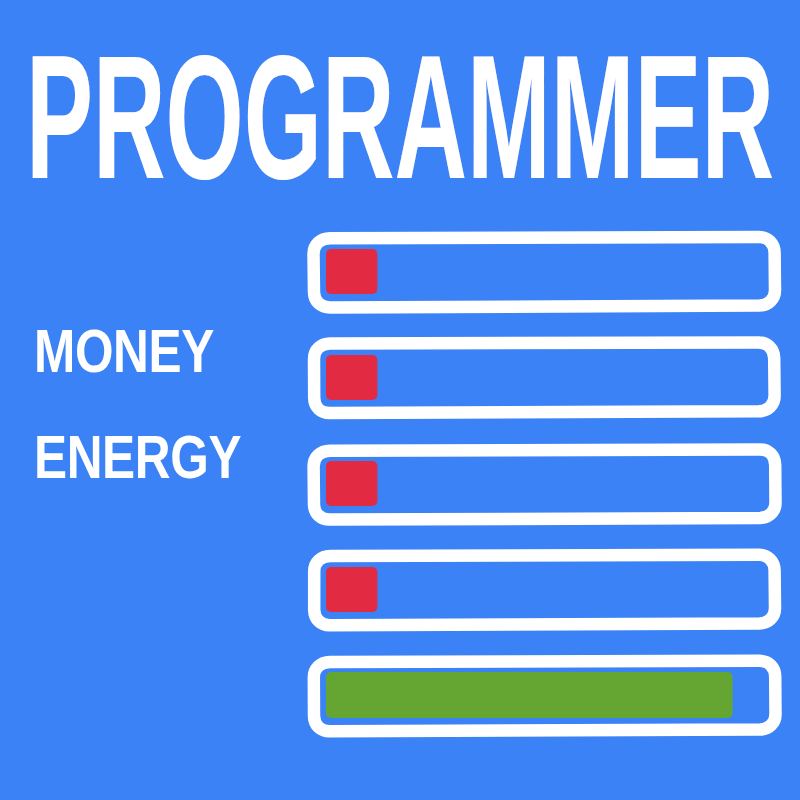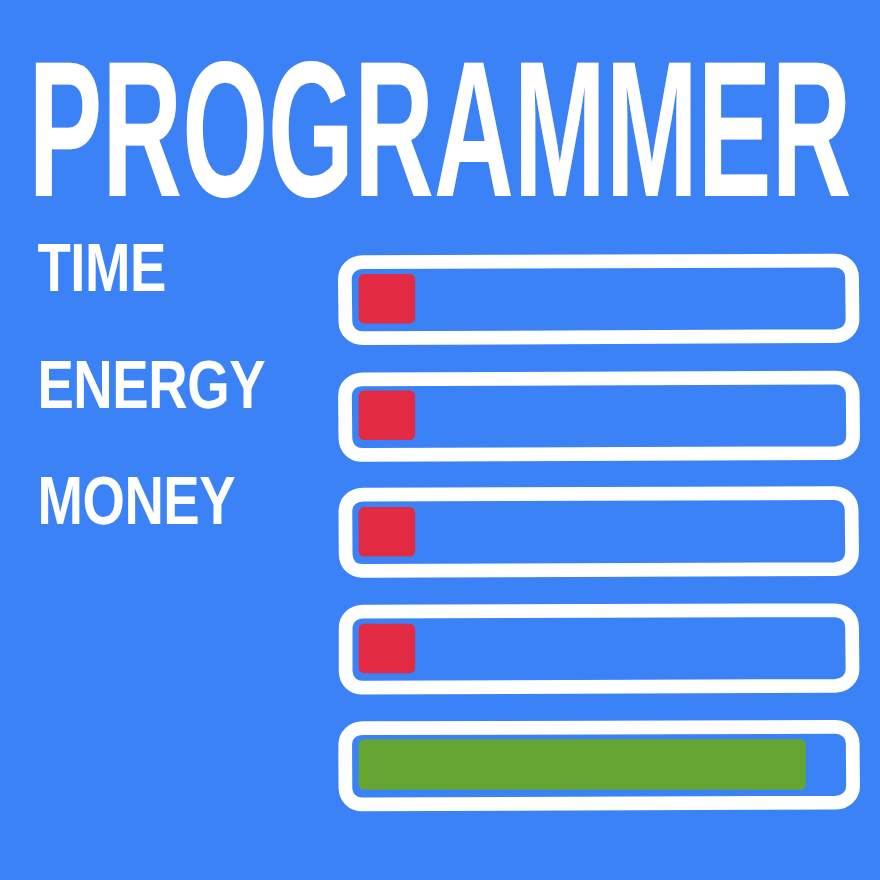--- a/index.html
+++ b/index.html
@@ -116,54 +116,51 @@
       </defs>
       <g filter="url(#grunge)">
         <text class="title-text" x="0" y="130" font-size="176" textLength="748" lengthAdjust="spacingAndGlyphs">PROGRAMMER</text>
       </g>
     </svg>
   </div>
 
   <div class="rows">
 
     <div class="row">
-      <div class="row-label">
-        <span>TIME</span>
-      </div>
       <div class="bar-wrap">
         <svg class="bar-svg" viewBox="0 0 478 86" preserveAspectRatio="none">
           <rect class="bar-fill-red" x="21" y="21" width="51.4" height="45" rx="5" fill="#E22B43"></rect>
           <path class="bar-outline" d="M8.5,26 C8.5,16.5 15.5,10.5 25,10.3 L454,9.0 C463,8.9 469.5,15.5 469.6,24.5
                    L470,62 C470.1,71 463.5,77.3 454.5,77.6 L25.5,79.4 C16,79.6 9.2,73.5 9.0,64.5 Z"></path>
+        </svg>
+      </div>
+    </div>
+
+    <div class="row">
+      <div class="row-label">
+        <span>MONEY</span>
+      </div>
+      <div class="bar-wrap">
+        <svg class="bar-svg" viewBox="0 0 478 86" preserveAspectRatio="none">
+          <rect class="bar-fill-red" x="21" y="21" width="51.4" height="45" rx="5" fill="#E22B43"></rect>
+          <path class="bar-outline" d="M9.0,25 C9.0,15.8 15.8,9.8 25,9.6 L453,8.4 C462.5,8.2 469,14.8 469.2,24
+                   L469.6,61.5 C469.8,70.8 463,77 454,77.3 L25,79 C15.8,79.2 9.4,73 9.2,63.8 Z"></path>
         </svg>
       </div>
     </div>
 
     <div class="row">
       <div class="row-label">
         <span>ENERGY</span>
       </div>
       <div class="bar-wrap">
         <svg class="bar-svg" viewBox="0 0 478 86" preserveAspectRatio="none">
           <rect class="bar-fill-red" x="21" y="21" width="51.4" height="45" rx="5" fill="#E22B43"></rect>
           <path class="bar-outline" d="M8.6,26.5 C8.6,17 15.4,11 24.8,10.8 L454.5,9.4 C463.8,9.2 470,15.8 470.2,25
                    L470.5,62.5 C470.7,71.5 464,77.6 455,77.9 L25,79.6 C16,79.8 9.2,73.8 9.0,64.6 Z"></path>
-        </svg>
-      </div>
-    </div>
-
-    <div class="row">
-      <div class="row-label">
-        <span>MONEY</span>
-      </div>
-      <div class="bar-wrap">
-        <svg class="bar-svg" viewBox="0 0 478 86" preserveAspectRatio="none">
-          <rect class="bar-fill-red" x="21" y="21" width="51.4" height="45" rx="5" fill="#E22B43"></rect>
-          <path class="bar-outline" d="M9.0,25 C9.0,15.8 15.8,9.8 25,9.6 L453,8.4 C462.5,8.2 469,14.8 469.2,24
-                   L469.6,61.5 C469.8,70.8 463,77 454,77.3 L25,79 C15.8,79.2 9.4,73 9.2,63.8 Z"></path>
         </svg>
       </div>
     </div>
 
     <div class="row">
       <div class="bar-wrap">
         <svg class="bar-svg" viewBox="0 0 478 86" preserveAspectRatio="none">
           <rect class="bar-fill-red" x="21" y="21" width="51.4" height="45" rx="5" fill="#E22B43"></rect>
           <path class="bar-outline" d="M9.2,25.5 C9.2,16.2 16,10.2 25.2,10 L453.5,8.8 C463,8.6 469.4,15.2 469.6,24.4
                    L470,62 C470.2,71 463.4,77.2 454.4,77.5 L25,79.2 C16,79.4 9.4,73.2 9.2,64 Z"></path>

